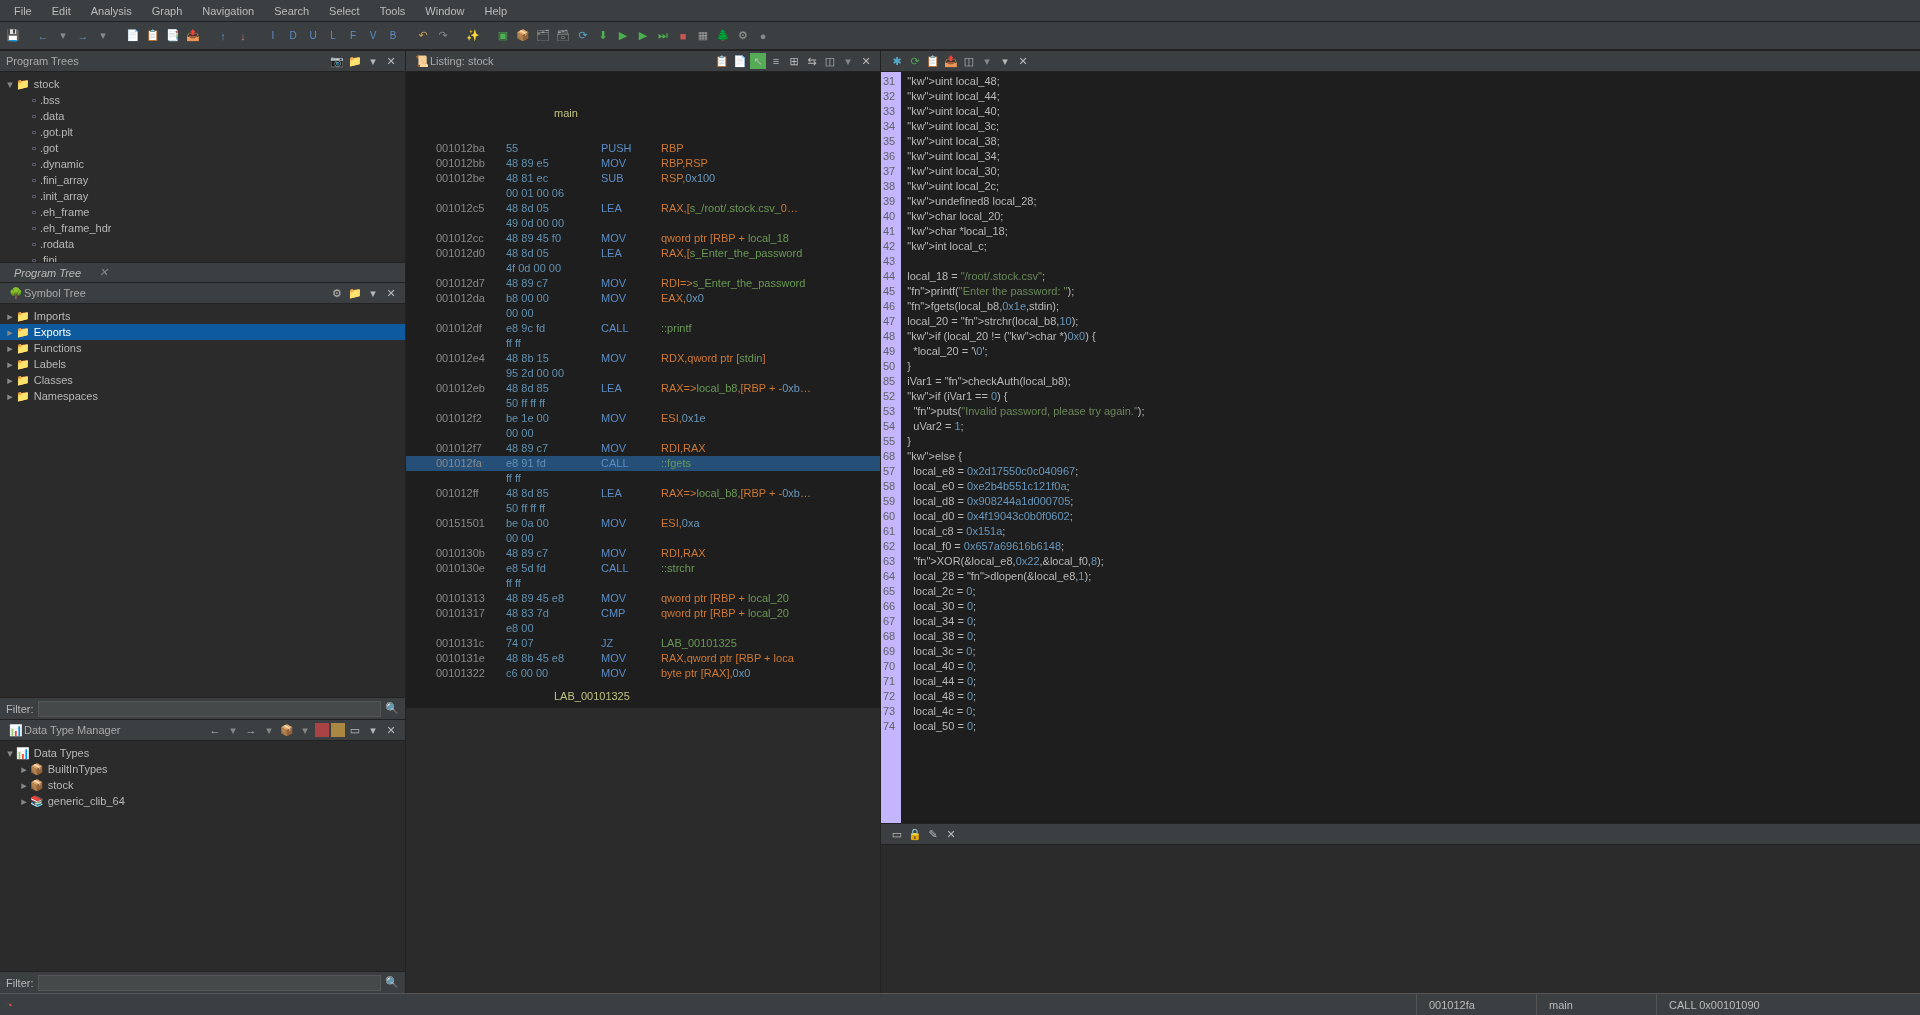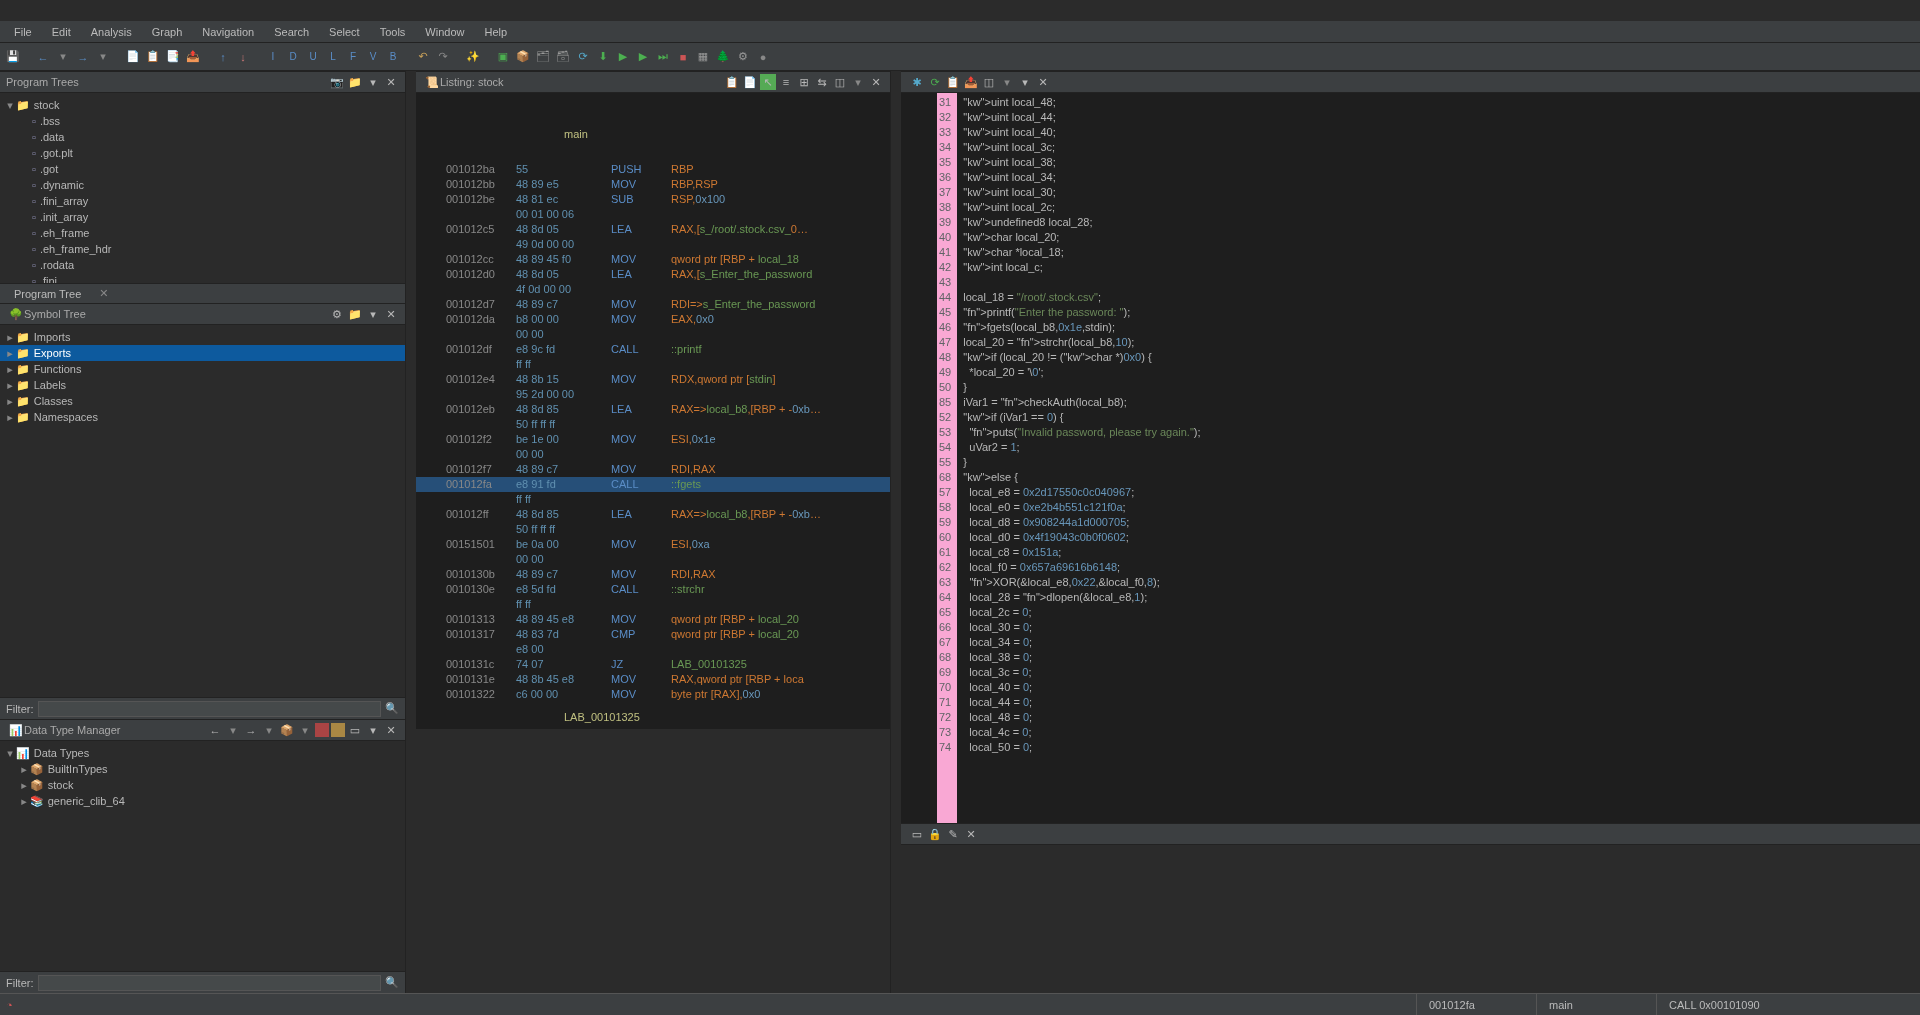--- a/index.html
+++ b/index.html
@@ -1,53 +1,53 @@
 <!DOCTYPE html>
 <html><head>
 <meta charset="utf-8">
 <style>
 * { margin:0; padding:0; box-sizing:border-box; font-family:sans-serif; font-size:11px; }
 body { background:#2b2b2b; color:#b8b8b8; width:1920px; height:1015px; overflow:hidden; display:flex; flex-direction:column; }
-.menubar { background:#3c3f41; height:22px; display:flex; align-items:center; padding:0 4px; border-bottom:1px solid #222;margin-top:21px; }
+.menubar { background:#3c3f41; height:22px; display:flex; align-items:center; padding:0 4px; border-bottom:1px solid #222; }
 .menubar span { padding:3px 10px; color:#bbb; cursor:pointer; }
 .toolbar { background:#3c3f41; height:28px; display:flex; align-items:center; padding:0 4px; gap:2px; border-bottom:1px solid #222; }
 .tbtn { width:18px; height:18px; display:inline-flex; align-items:center; justify-content:center; color:#999; }
 .tbtn.sep { width:8px; }
-.main { flex:1; display:flex; min-height:0;gap:10px; }
+.main { flex:1; display:flex; min-height:0; }
 .leftcol { width:406px; display:flex; flex-direction:column; border-right:1px solid #222; }
 .midcol { width:475px; display:flex; flex-direction:column; border-right:1px solid #222; }
 .rightcol { flex:1; display:flex; flex-direction:column; }
 .panel-head { background:#3c3f41; height:22px; display:flex; align-items:center; padding:0 6px; border-bottom:1px solid #222; border-top:1px solid #222; }
 .panel-head .title { flex:1; color:#aaa; }
 .panel-head .ico { width:16px; height:16px; display:inline-flex; align-items:center; justify-content:center; margin-left:2px; }
 .panel-body { flex:1; overflow:auto; background:#2b2b2b; }
 .tree { padding:4px 0; }
 .tree-row { display:flex; align-items:center; padding:1px 4px; height:16px; }
 .tree-row.sel { background:#0d5a9e; color:#fff; }
 .tree-row .ind { display:inline-block; }
 .tree-row .exp { width:12px; display:inline-block; text-align:center; color:#888; }
 .folder-icon { color:#c9a15a; margin-right:4px; }
 .file-icon { color:#88a; margin-right:4px; }
 .tabs { background:#3c3f41; height:20px; display:flex; align-items:center; padding:0 6px; border-top:1px solid #222;}
-.tabs span { padding:2px 8px; color:#bbb; }
+.tabs span { padding:2px 8px; color:#bbb;font-style:italic; }
 .tabs .close { color:#888; margin-left:2px; }
 .filterbar { background:#3c3f41; height:22px; display:flex; align-items:center; padding:0 6px; border-top:1px solid #222; }
 .filterbar input { flex:1; background:#45494a; border:1px solid #555; color:#ccc; height:16px; padding:0 4px; margin:0 4px; }
 .listing { background:#1e1e1e; font-family:monospace; font-size:11px; padding:4px 0; line-height:15px; }
 .listing .row { display:flex; white-space:pre; padding:0 8px; }
 .listing .row.hl { background:#264f78; }
 .listing .addr { color:#888; width:70px;margin-left:22px; }
 .listing .bytes { color:#6090b0; width:95px; }
 .listing .mnem { color:#5a8dc7; width:60px; }
 .listing .ops { color:#ce7832; }
 .listing .ops .ref { color:#699854; }
 .listing .ops .num { color:#6897bb; }
 .listing .lab { color:#c0c080; padding-left:140px;}
 .decomp { background:#1e1e1e; font-family:monospace; font-size:11px; display:flex; }
-.gutter { background:#f9a8d4; color:#606366; text-align:center; padding:2px 6px 2px 2px; line-height:15px;margin-left:36px; }
+.gutter { background:#c4b5fd; color:#606366; text-align:center; padding:2px 6px 2px 2px; line-height:15px; }
 .code { padding:2px 6px; line-height:15px; white-space:pre; }
 .code .str { color:#6a8759; }
 .code .num { color:#6897bb; }
 .console { height:170px; display:flex; flex-direction:column; }
 .console-body { flex:1; background:#2b2b2b; }
 .statusbar { background:#3c3f41; height:22px; display:flex; align-items:center; border-top:1px solid #555; }
 .statusbar .cell { border-left:1px solid #555; padding:0 12px; height:100%; display:flex; align-items:center; color:#bbb; }
 .statusbar .spacer { flex:1; }
 .hico { color:#888; }
 .green { color:#4caf50; }

